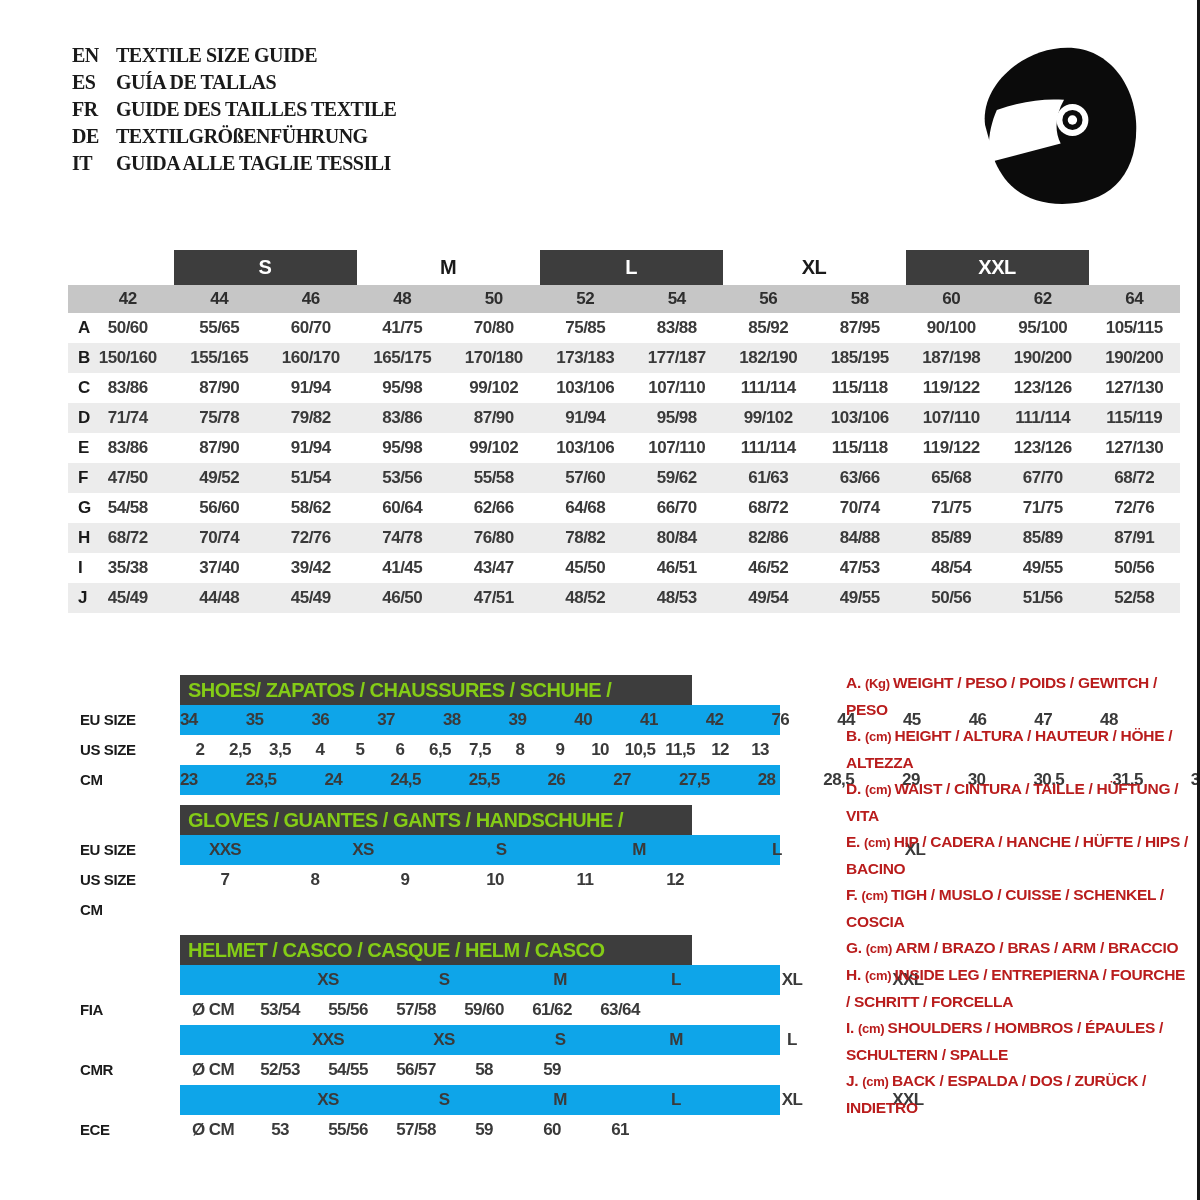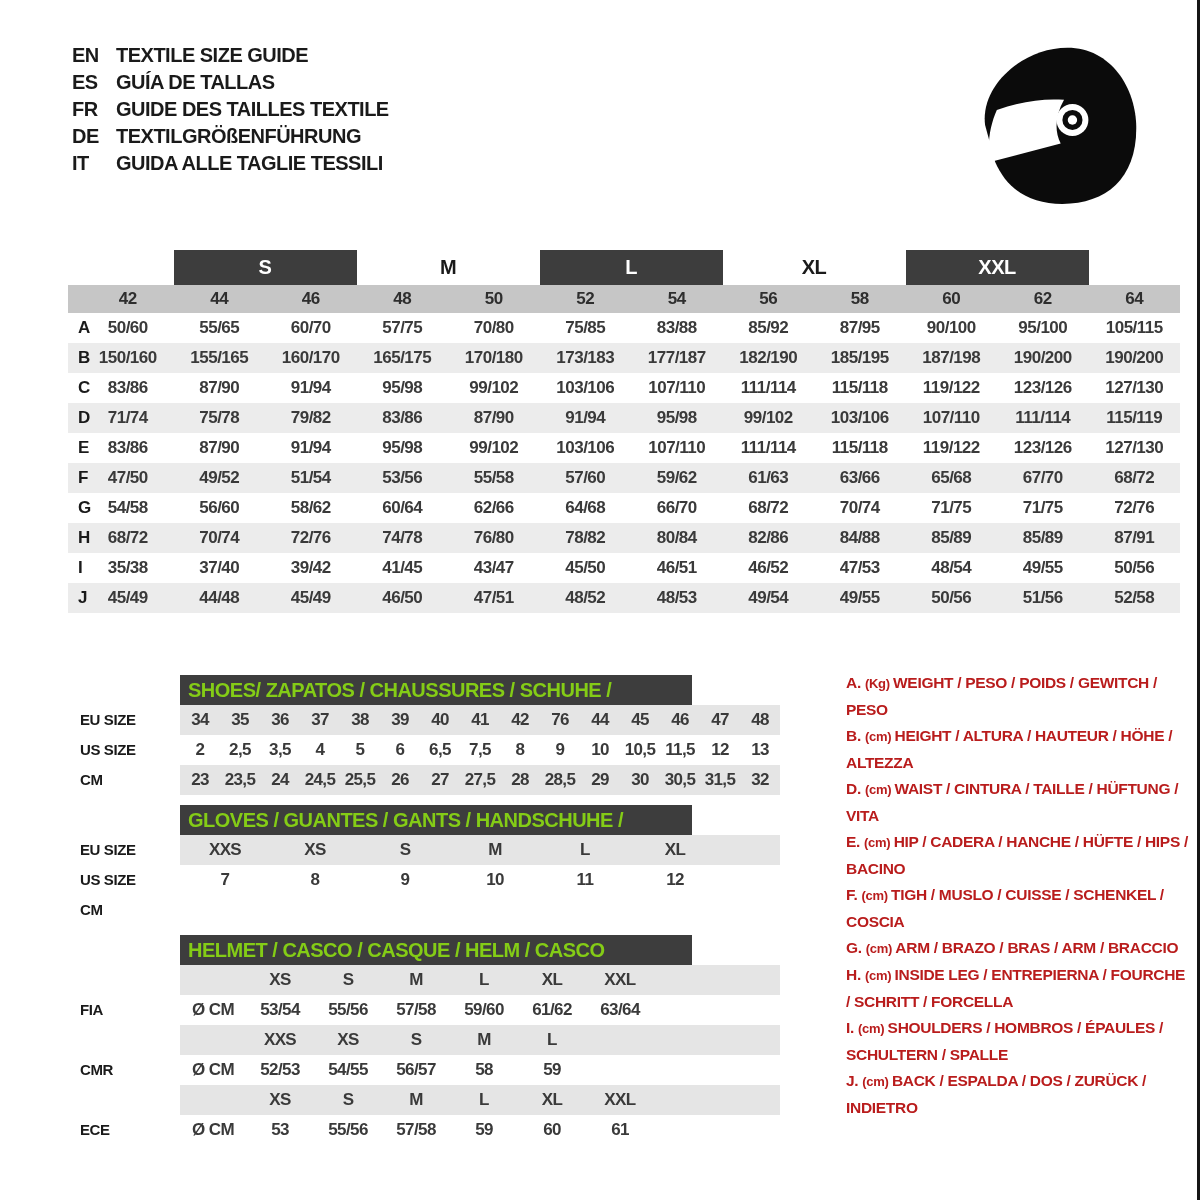--- a/index.html
+++ b/index.html
@@ -2,21 +2,21 @@
 <html><head>
 <meta charset="utf-8">
 <style>
   html,body{margin:0;padding:0;}
   body{
     width:1200px;height:1200px;position:relative;background:#ffffff;
     font-family:"Liberation Sans","DejaVu Sans",sans-serif;
     color:#1a1a1a;overflow:hidden;
   }
   
-  .langs{position:absolute;left:72px;top:42px;}
+  .langs{position:absolute;left:72px;top:42px;font-family:Liberation Serif, serif;}
   .lang-row{display:flex;height:27px;align-items:center;}
   .lang-code{width:44px;font-weight:bold;font-size:20px;letter-spacing:-0.5px;}
   .lang-title{font-weight:bold;font-size:20px;letter-spacing:-0.5px;}
   
   .helmet-logo{position:absolute;left:975px;top:36px;width:168px;height:178px;}
   
   .mtable{position:absolute;left:68px;top:250px;width:1112px;}
   .mgrid{display:grid;grid-template-columns:repeat(12,1fr);padding-left:14px;}
   .size-header{height:35px;}
   .size-block{height:35px;line-height:35px;text-align:center;font-weight:bold;font-size:20px;letter-spacing:-0.5px;}
@@ -28,21 +28,21 @@
   .row-label{position:absolute;left:10px;top:0;height:30px;line-height:30px;font-weight:bold;font-size:17px;color:#1a1a1a;}
   .cell{text-align:center;font-weight:bold;font-size:17px;color:#3a3a3a;letter-spacing:-0.5px;white-space:nowrap;}
   
   .lower{position:absolute;left:68px;top:675px;width:714px;}
   .sec-bar{margin-left:112px;width:512px;height:30px;background:#3d3d3d;color:#84cc16;
            font-weight:bold;font-size:20px;line-height:30px;letter-spacing:-0.5px;padding-left:8px;box-sizing:border-box;}
   .sec-bar.mt{margin-top:10px;}
   .srow{display:flex;height:30px;align-items:stretch;}
   .slabel{width:112px;font-weight:bold;font-size:15px;line-height:30px;padding-left:12px;box-sizing:border-box;letter-spacing:-0.4px;}
   .scells{width:600px;display:grid;align-items:center;}
-  .scells.stripe{background:#e5e5e5;}
+  .scells.stripe{background:#0ea5e9;gap:48px;}
   .g15{grid-template-columns:repeat(15,1fr);}
   .g6{grid-template-columns:repeat(6,90px);}
   .g7{grid-template-columns:66px repeat(6,68px);}
   .scell{text-align:center;font-weight:bold;font-size:17px;color:#3a3a3a;letter-spacing:-0.6px;white-space:nowrap;}
   
   .legend{position:absolute;left:800px;top:670px;width:392px;}
   .legend-item{font-weight:bold;font-size:15.5px;line-height:26px;letter-spacing:-0.3px;color:#b91c1c;margin-left:46px;}
   .legend-unit{font-size:13px;}
   
   .edge-line{position:absolute;right:0;top:0;width:3px;height:1200px;background:#161616;}
@@ -104,21 +104,21 @@
       <span class="num-cell">60</span>
       <span class="num-cell">62</span>
       <span class="num-cell">64</span>
     </div>
   <div id="mbody">
       <div class="mrow mgrid">
         <span class="row-label">A</span>
         <span class="cell">50/60</span>
         <span class="cell">55/65</span>
         <span class="cell">60/70</span>
-        <span class="cell">57/75</span>
+        <span class="cell">41/75</span>
         <span class="cell">70/80</span>
         <span class="cell">75/85</span>
         <span class="cell">83/88</span>
         <span class="cell">85/92</span>
         <span class="cell">87/95</span>
         <span class="cell">90/100</span>
         <span class="cell">95/100</span>
         <span class="cell">105/115</span>
       </div>
       <div class="mrow mgrid stripe">

